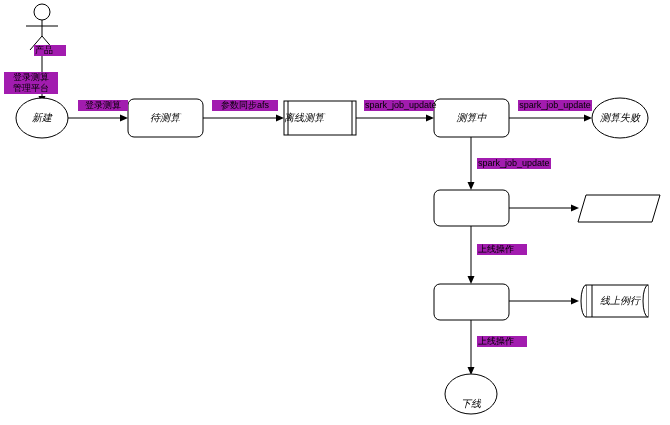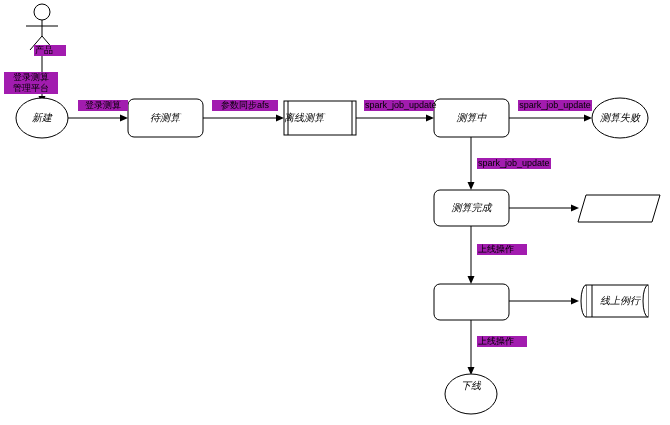--- a/index.html
+++ b/index.html
@@ -156,27 +156,26 @@
   <div class="node-label" style="left:16px; top:108px; width:52px; height:20px;">新建</div>
 
   <div class="node-label" style="left:128px; top:108px; width:74px; height:20px;">待测算</div>
 
   <div class="node-label" style="left:280px; top:108px; width:48px; height:20px;">离线测算</div>
 
   <div class="node-label" style="left:434px; top:108px; width:75px; height:20px;">测算中</div>
 
   <div class="node-label" style="left:592px; top:108px; width:56px; height:20px;">测算失败</div>
 
-  <div class="node-label" style="left:434px; top:198px; width:75px; height:20px;">测算完成</div>
 
 
 
   <div class="node-label" style="left:592px; top:291px; width:56px; height:20px;">线上例行</div>
 
-  <div class="node-label" style="left:445px; top:376px; width:52px; height:20px;">下线</div>
+  <div class="node-label" style="left:445px; top:394px; width:52px; height:20px;">下线</div>
 
   <div class="edge-label" style="left:34px; top:45px; width:30px; text-align:left;">产品</div>
 
   <div class="edge-label" style="left:4px; top:72px; width:52px; text-align:center;">登录测算
 管理平台</div>
 
   <div class="edge-label" style="left:78px; top:100px; width:48px;">登录测算</div>
 
   <div class="edge-label" style="left:212px; top:100px; width:64px;">参数同步afs</div>
 

